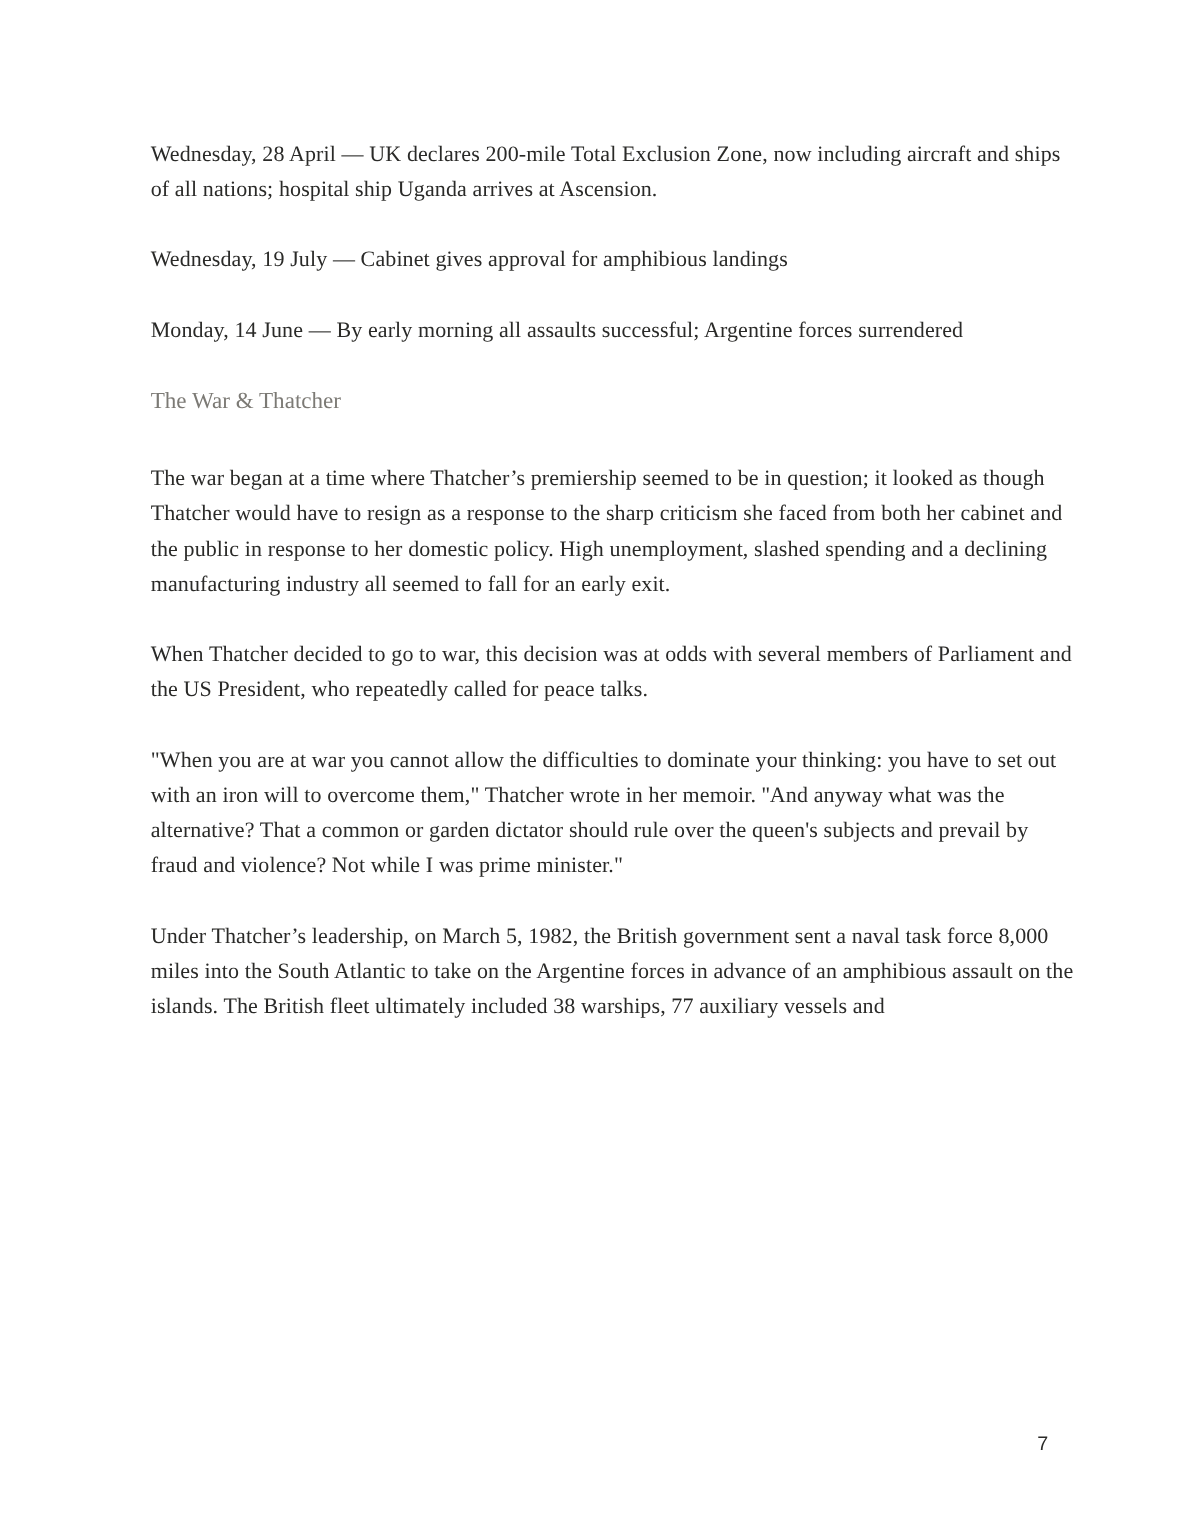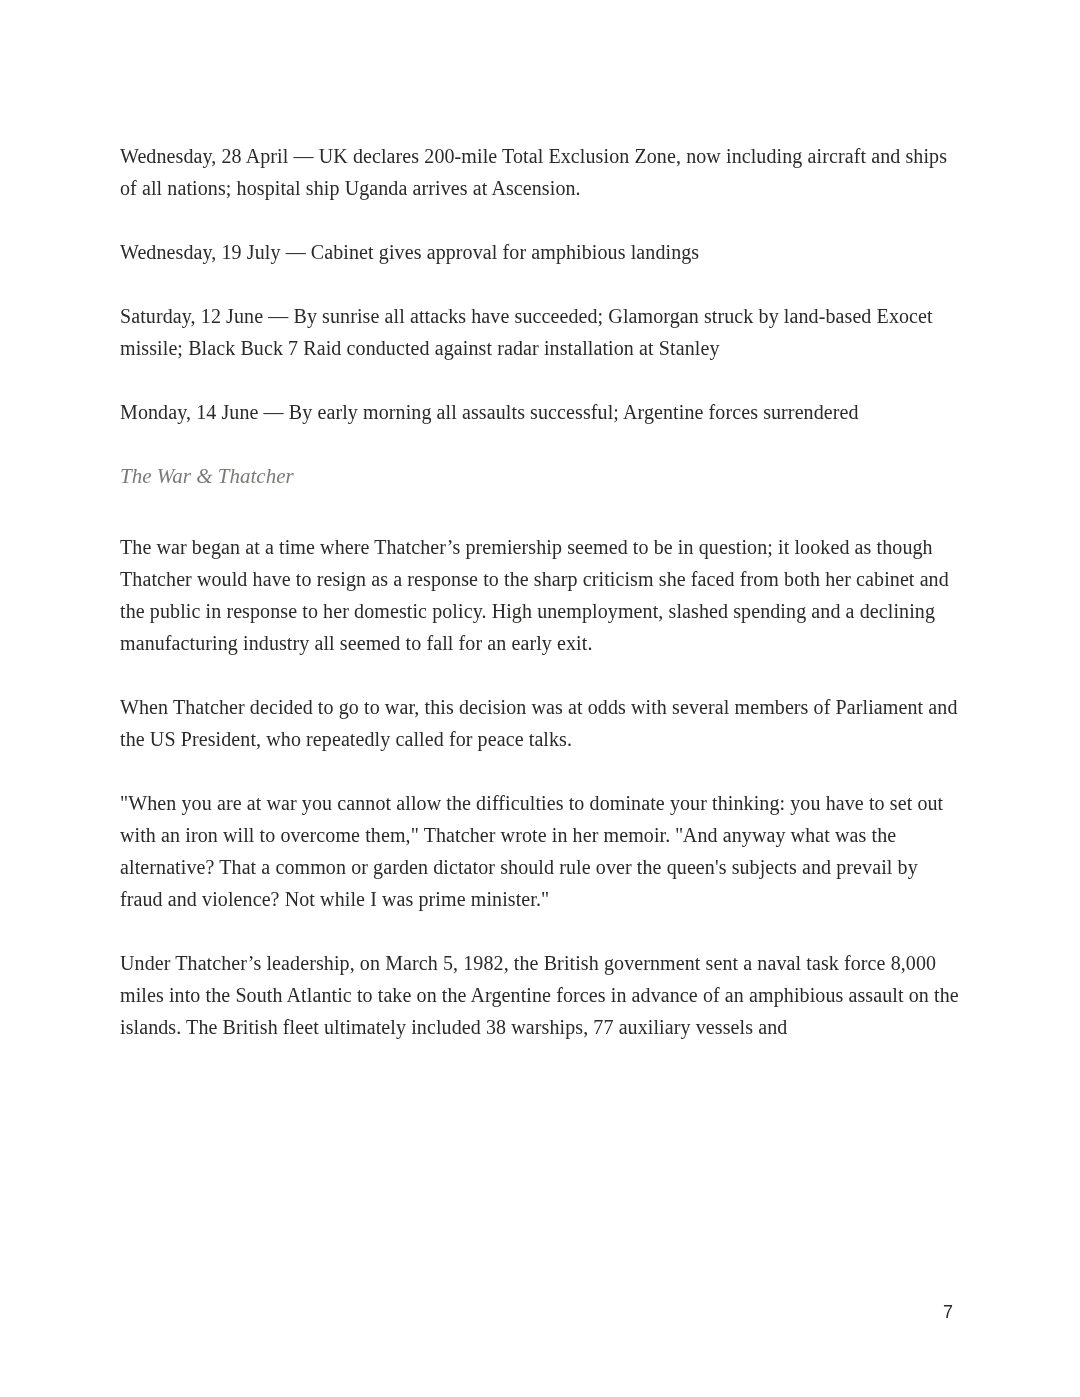--- a/index.html
+++ b/index.html
@@ -17,37 +17,35 @@
     overflow: hidden;
     font-family: "Liberation Serif", "DejaVu Serif", serif;
   }
   .page {
     position: absolute;
     inset: 0;
     background: var(--bg-color);
   }
   .content {
     position: absolute;
-    left: 120px;
+    left: 137px;
     top: 124px;
     width: 845px;
     color: var(--text-color);
-    margin-top: 16px;
   }
   .para {
     font-size: 20px;
     line-height: 32px;
     margin: 0 0 32px 0;
     white-space: pre-line;   
     letter-spacing: 0.1px;
   }
   .heading {
     font-size: 21px;
     line-height: 32px;
-    font-style: italic;
     color: var(--heading-color);
     margin: 21px 0 39px 0;
   }
   .page-number {
     position: absolute;
     top: 1300px;
     right: 127px;
     font-family: "Liberation Sans", "DejaVu Sans", sans-serif;
     font-size: 18px;
     line-height: 24px;
@@ -55,21 +53,20 @@
     text-align: right;
   }
 </style>
 </head>
 <body>
 
 <div class="page">
   <div class="content">
       <p class="para">Wednesday, 28 April — UK declares 200-mile Total Exclusion Zone, now including aircraft and ships of all nations; hospital ship Uganda arrives at Ascension.</p>
       <p class="para">Wednesday, 19 July — Cabinet gives approval for amphibious landings</p>
-      <p class="para">Saturday, 12 June — By sunrise all attacks have succeeded; Glamorgan struck by land-based Exocet missile; Black Buck 7 Raid conducted against radar installation at Stanley</p>
       <p class="para">Monday, 14 June — By early morning all assaults successful; Argentine forces surrendered</p>
       <p class="heading">The War &amp; Thatcher</p>
       <p class="para">The war began at a time where Thatcher’s premiership seemed to be in question; it looked as though Thatcher would have to resign as a response to the sharp criticism she faced from both her cabinet and the public in response to her domestic policy. High unemployment, slashed spending and a declining manufacturing industry all seemed to fall for an early exit.</p>
       <p class="para">When Thatcher decided to go to war, this decision was at odds with several members of Parliament and the US President, who repeatedly called for peace talks.</p>
       <p class="para">"When you are at war you cannot allow the difficulties to dominate your thinking: you have to set out with an iron will to overcome them," Thatcher wrote in her memoir. ''And anyway what was the alternative? That a common or garden dictator should rule over the queen's subjects and prevail by fraud and violence? Not while I was prime minister."</p>
       <p class="para">Under Thatcher’s leadership, on March 5, 1982, the British government sent a naval task force 8,000 miles into the South Atlantic to take on the Argentine forces in advance of an amphibious assault on the islands. The British fleet ultimately included 38 warships, 77 auxiliary vessels and</p>
     </div>
   <div class="page-number">7</div>
 </div>
 

